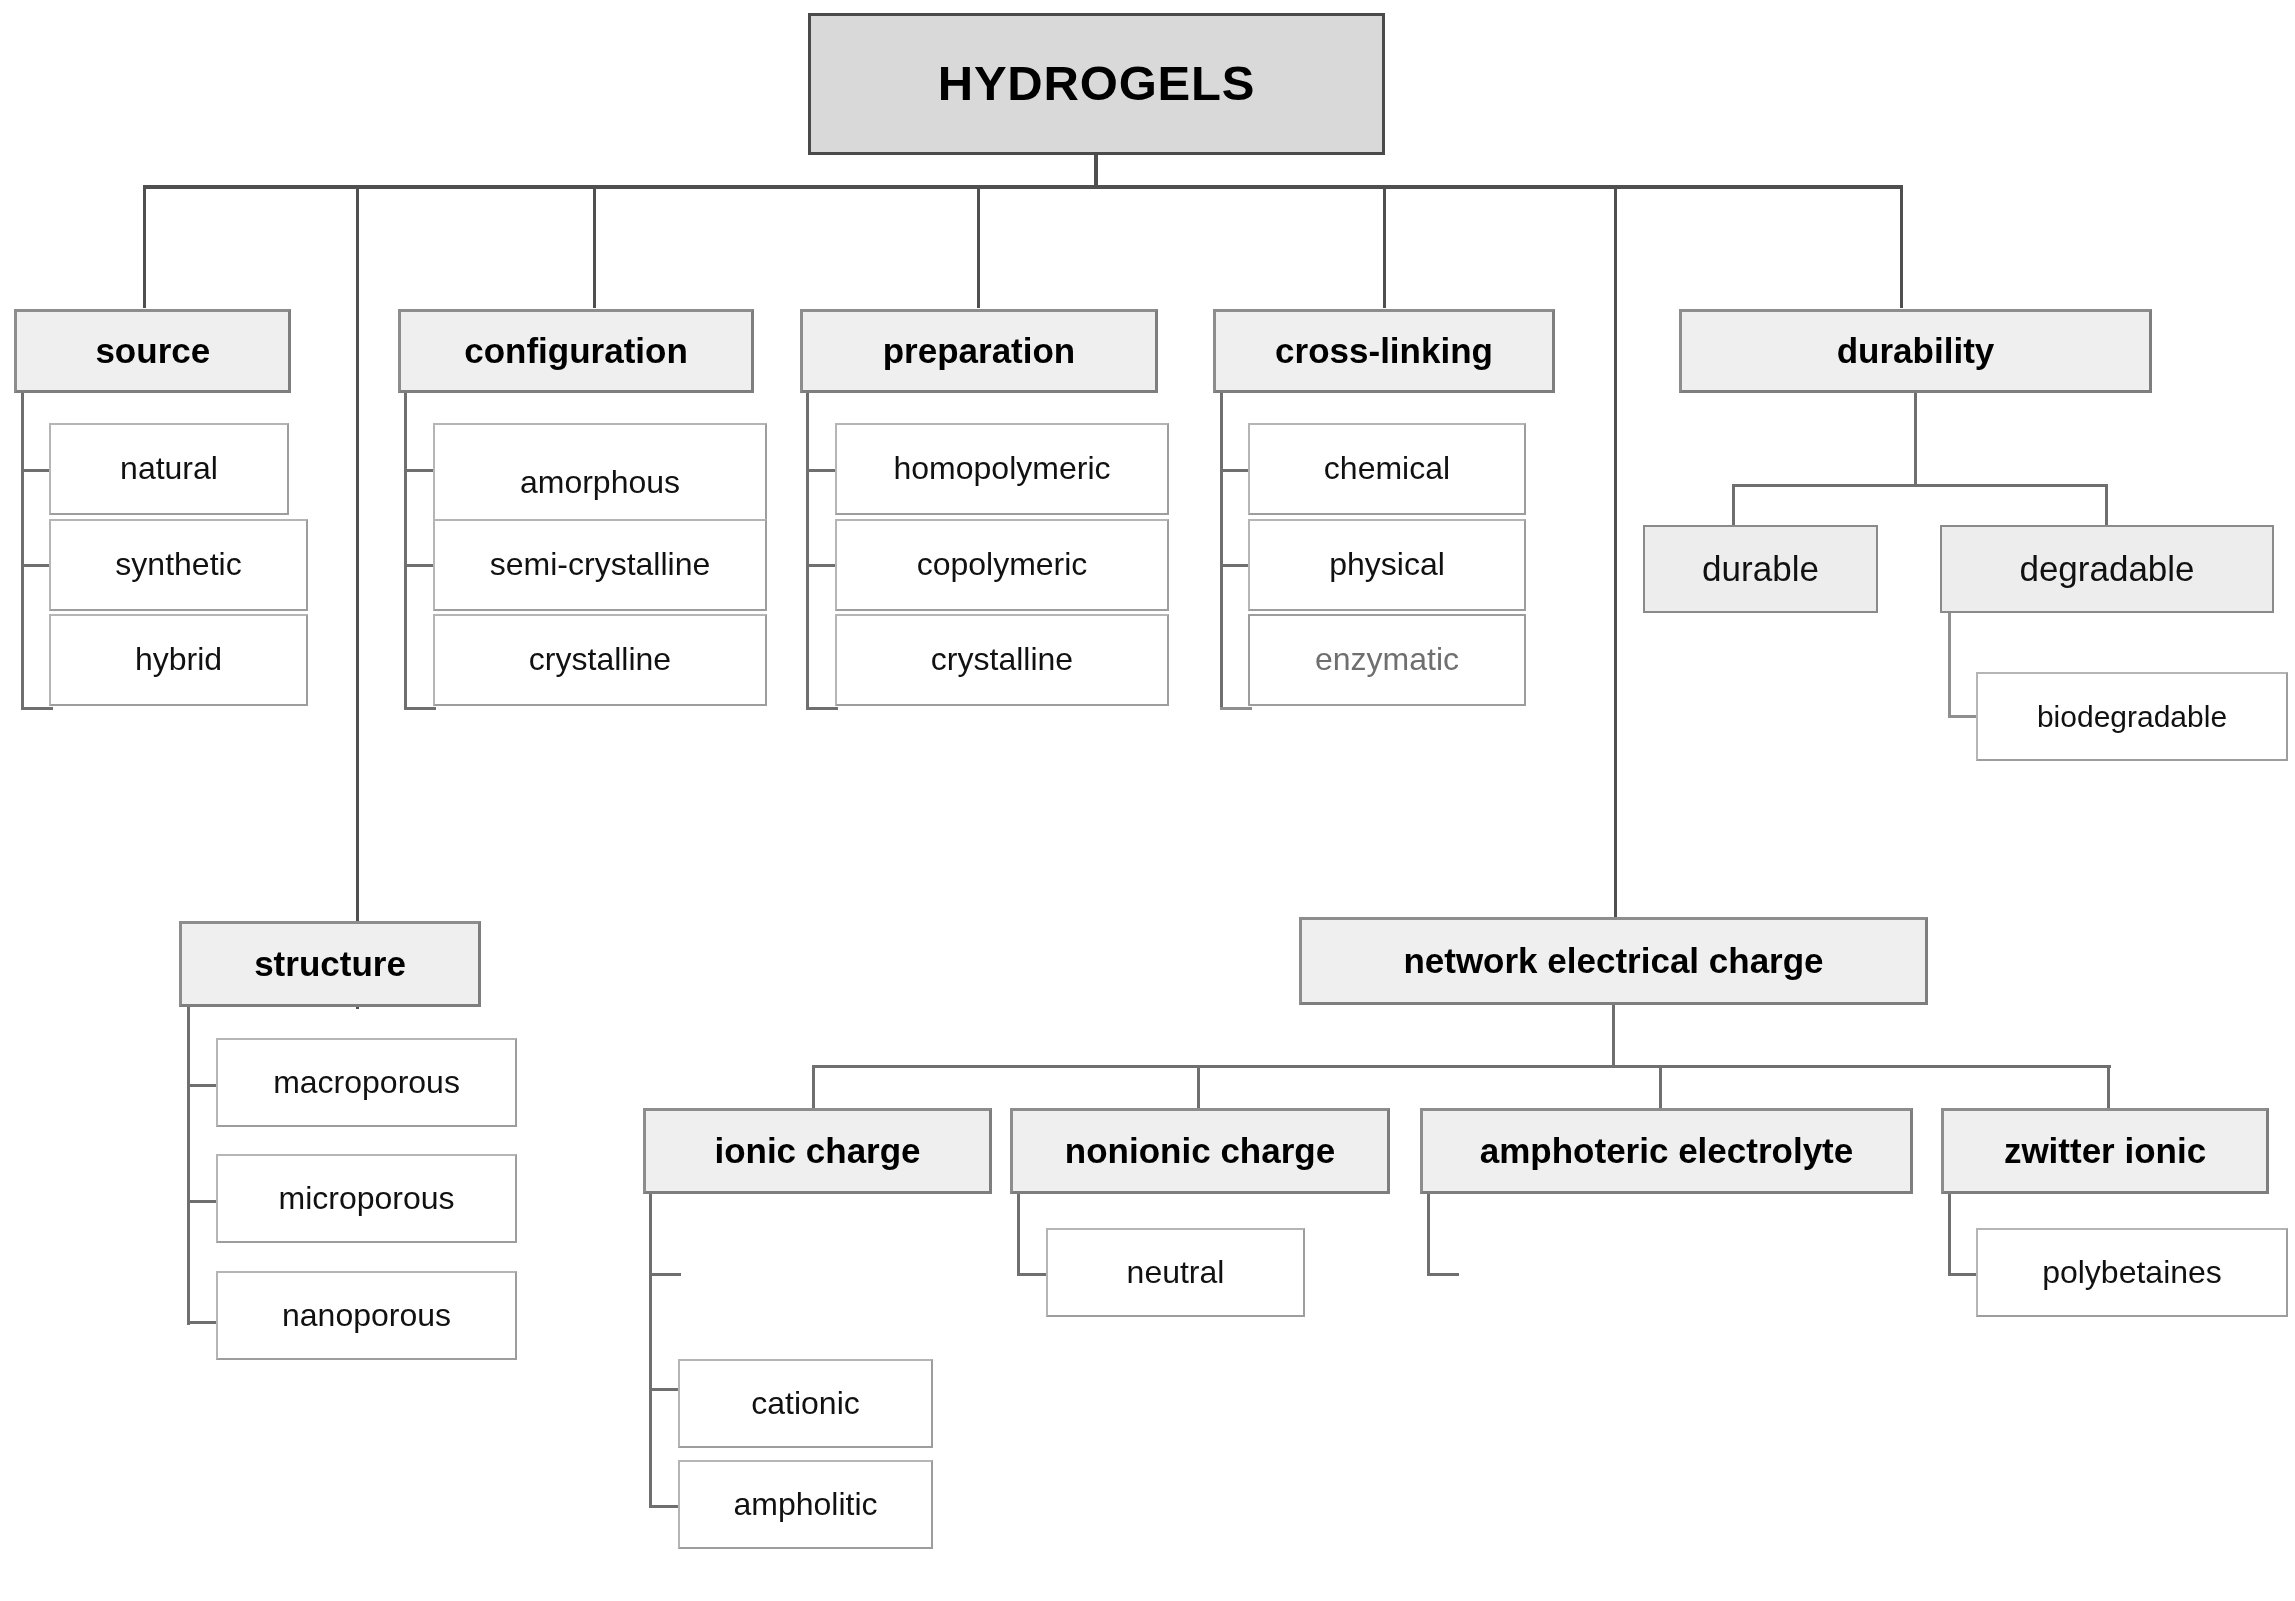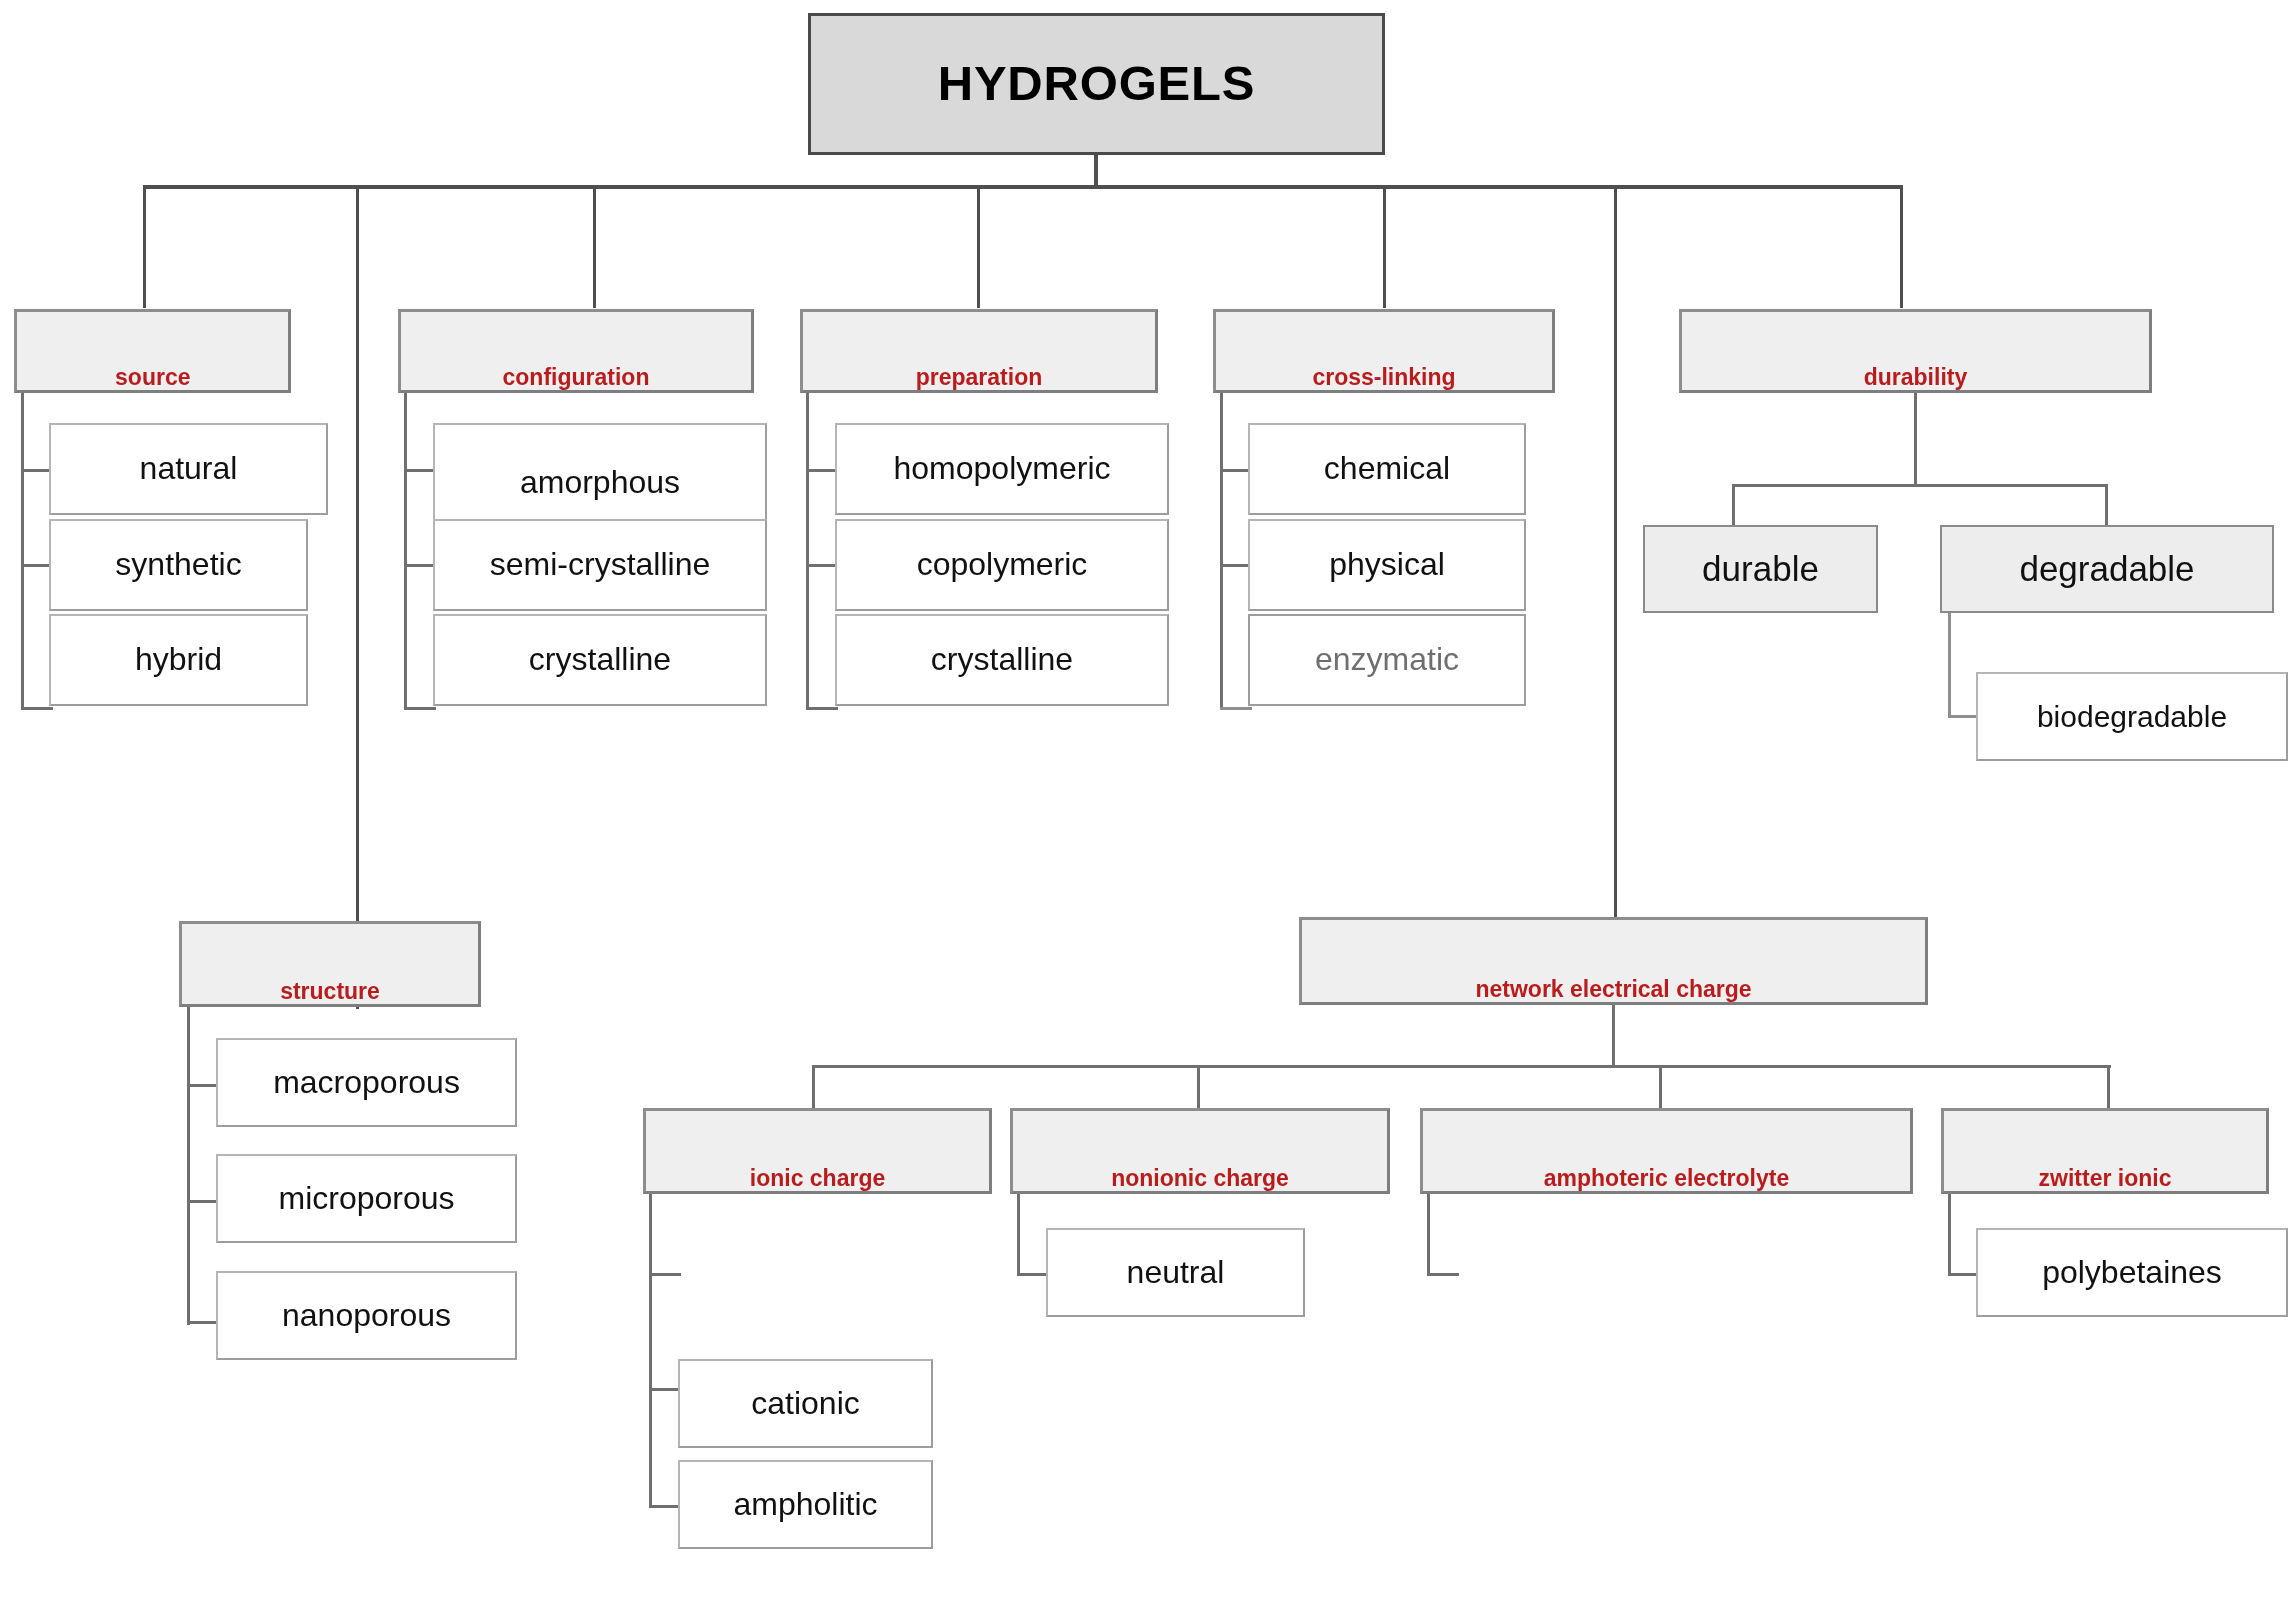--- a/index.html
+++ b/index.html
@@ -36,23 +36,22 @@
     letter-spacing:0.8px;
     color:#000000;
   }
   
   .node.cat{
     background:#efefef;
     border:3.2px solid #7e7e7e;
     border-top-color:#8d8d8d;
     border-left-color:#8d8d8d;
     font-weight:bold;
-    font-size:23px;
-    color:#b91c1c;
-    align-items:flex-end;
+    font-size:35px;
+    color:#000000;
   }
   
   .node.grey{
     background:#ededed;
     border:2.4px solid #8a8a8a;
     font-size:35px;
   }
   
   .node.leaf{
     background:#ffffff;
@@ -95,21 +94,21 @@
   <div class="vline" style="left:1614px;top:185px;height:804px;"></div>
   <div class="vline" style="left:1900px;top:185px;height:123px;"></div>
 
   <div class="node cat" style="left:14.3px;top:309px;width:277px;height:84px;">
     <span>source</span>
   </div>
   <div class="vline thin" style="left:20.7px;top:392px;height:318px;"></div>
   <div class="hline thin" style="left:20.7px;top:469px;width:32px;"></div>
   <div class="hline thin" style="left:20.7px;top:564px;width:32px;"></div>
   <div class="hline thin" style="left:20.7px;top:707px;width:32px;"></div>
-  <div class="node leaf" style="left:49px;top:423px;width:279px;height:92px;">
+  <div class="node leaf" style="left:49px;top:423px;width:240px;height:92px;">
     <span>natural</span>
   </div>
   <div class="node leaf" style="left:49px;top:519px;width:259px;height:92px;">
     <span>synthetic</span>
   </div>
   <div class="node leaf" style="left:49px;top:614px;width:259px;height:92px;">
     <span>hybrid</span>
   </div>
 
   <div class="node cat" style="left:398px;top:309px;width:356px;height:84px;">

